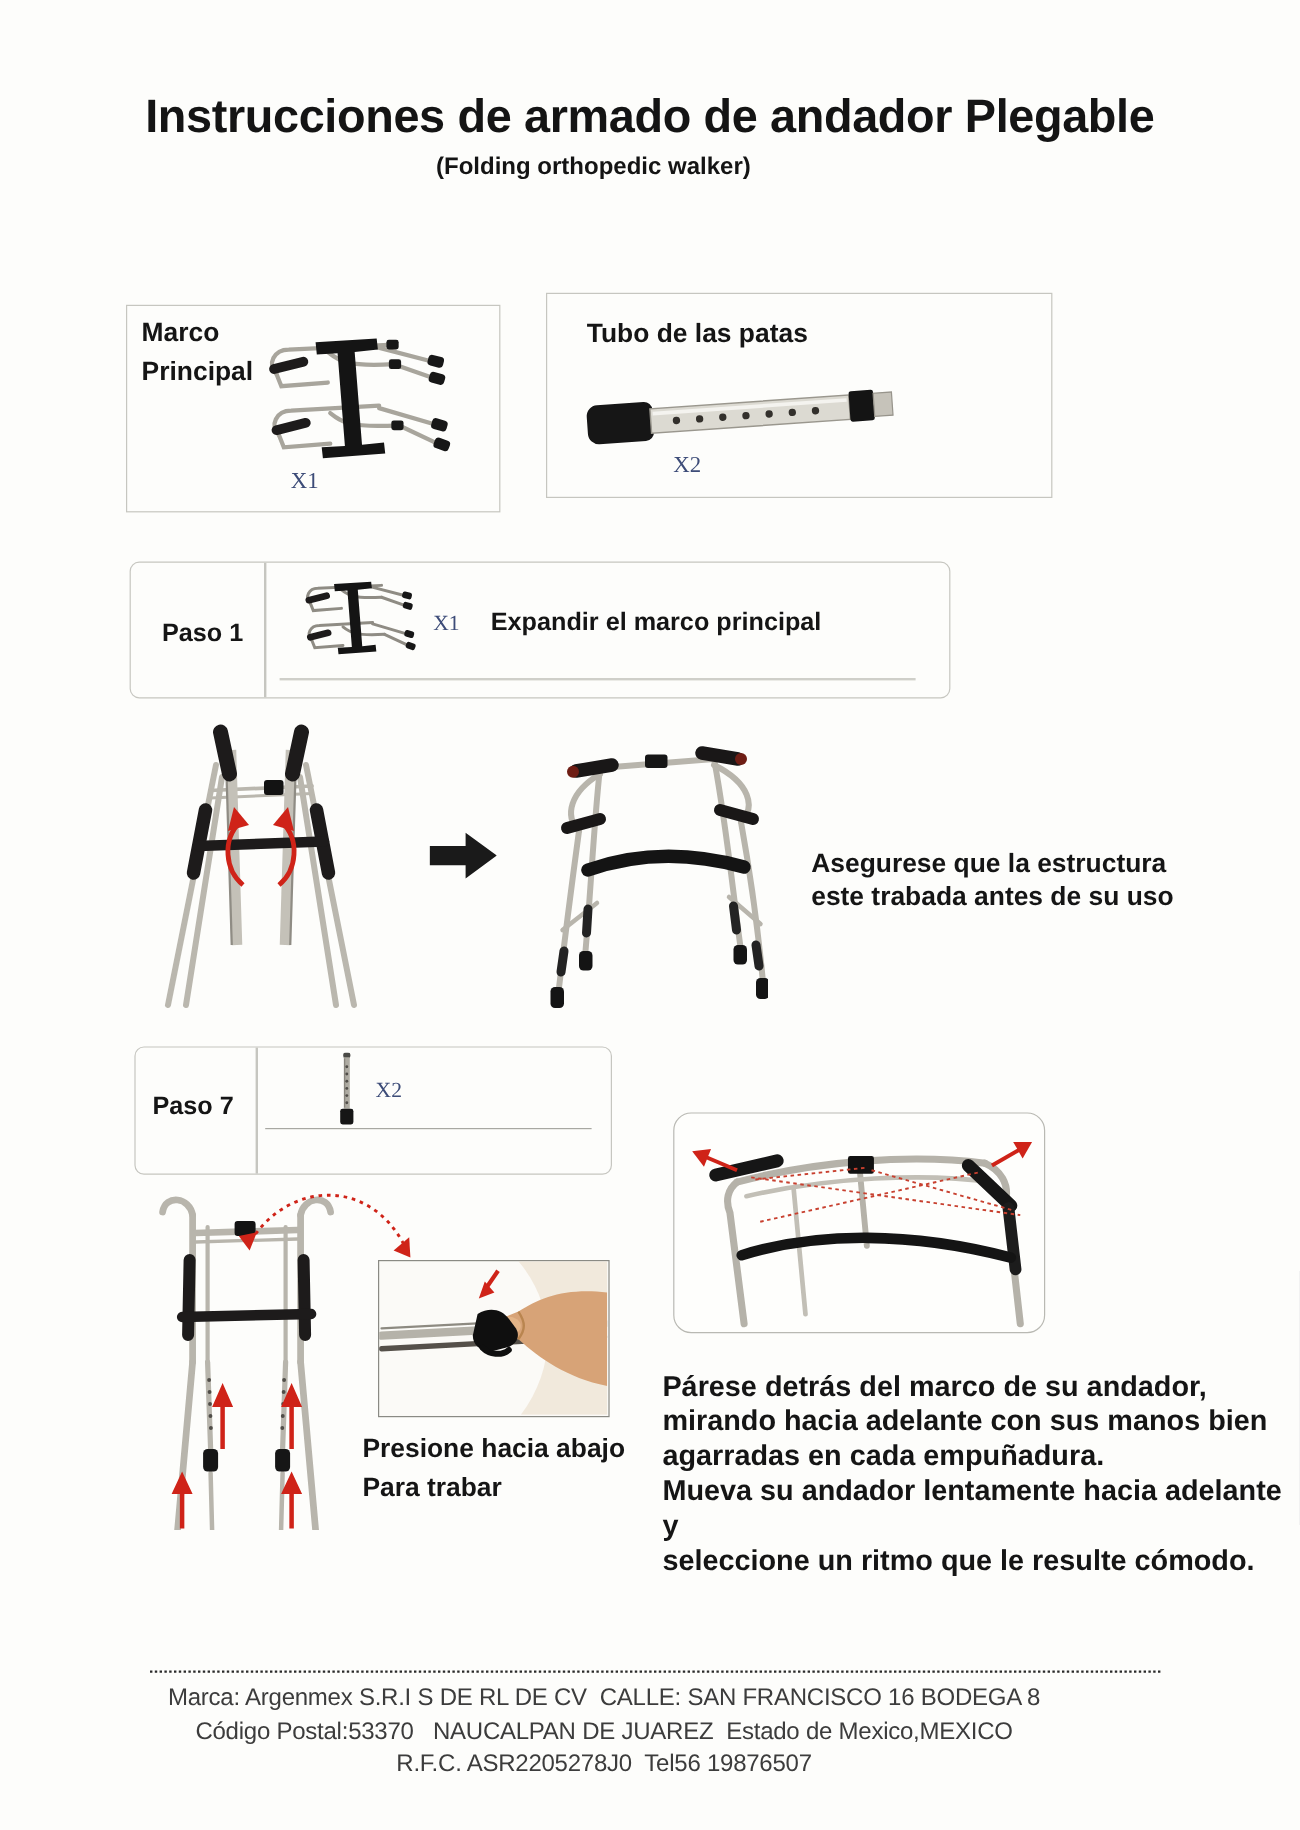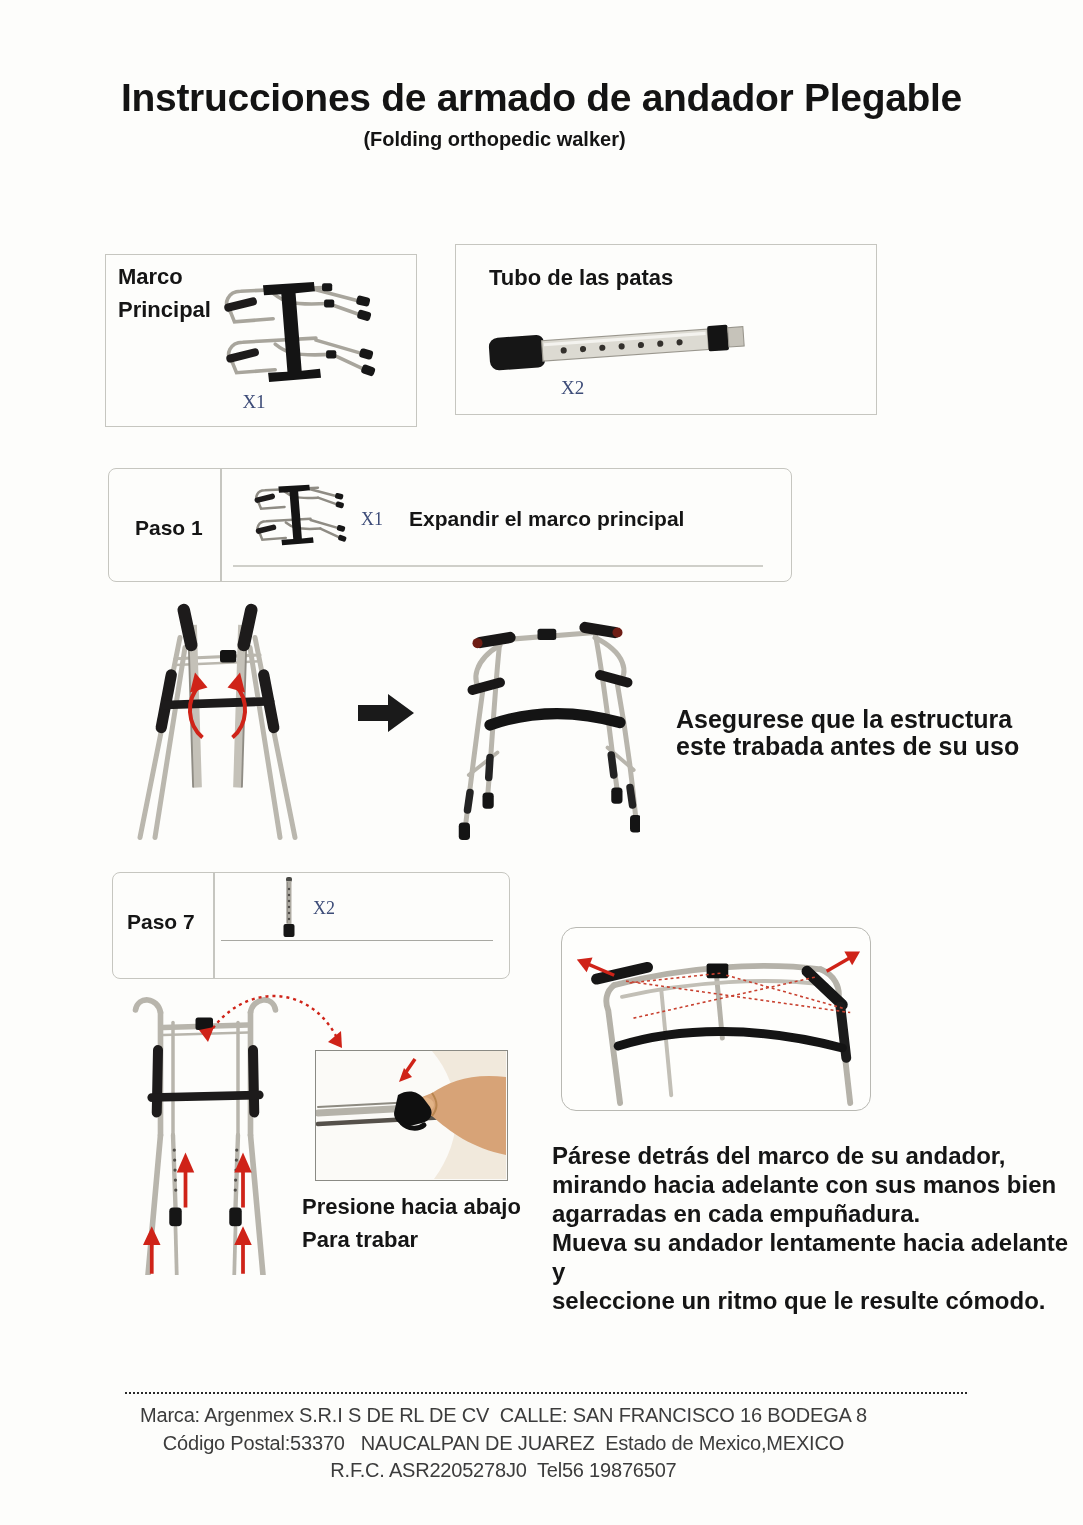--- a/index.html
+++ b/index.html
@@ -11,21 +11,21 @@
   .abs{position:absolute;}
   .pre{white-space:pre;}
   .box{position:absolute;border:1.5px solid #c6c6c0;background:#fdfdfb;}
   .rbox{border-radius:8px;}
   .qty{font-family:"Liberation Serif","DejaVu Serif",serif;color:#3d4c78;font-size:19px;}
   .title{font-size:39px;font-weight:700;color:#141414;letter-spacing:-0.3px;}
   .subtitle{font-size:20px;font-weight:700;color:#141414;}
   .part-label{font-size:22px;font-weight:700;line-height:33px;}
   .step-label{font-size:21px;font-weight:700;}
   .instr{font-size:21px;font-weight:700;}
-  .note{font-size:25px;font-weight:700;line-height:27px;}
+  .note{font-size:22px;font-weight:700;line-height:27px;}
   .small-instr{font-size:14.5px;font-weight:700;letter-spacing:1.1px;line-height:16px;}
   .press{font-size:22px;font-weight:700;line-height:33px;}
   .usage{font-size:24px;font-weight:700;line-height:29px;}
   .footer-line{font-size:20px;color:#3c3c3c;line-height:27.5px;letter-spacing:-0.2px;}
   .vdiv{position:absolute;top:0;bottom:0;width:1.5px;background:#c6c6c0;}
   .hline{position:absolute;height:1.5px;background:#cfcfc9;}
   .dotted-rule{position:absolute;border-top:2px dotted #2a2a2a;height:0;}
   svg{display:block;}
 </style>
 </head>

